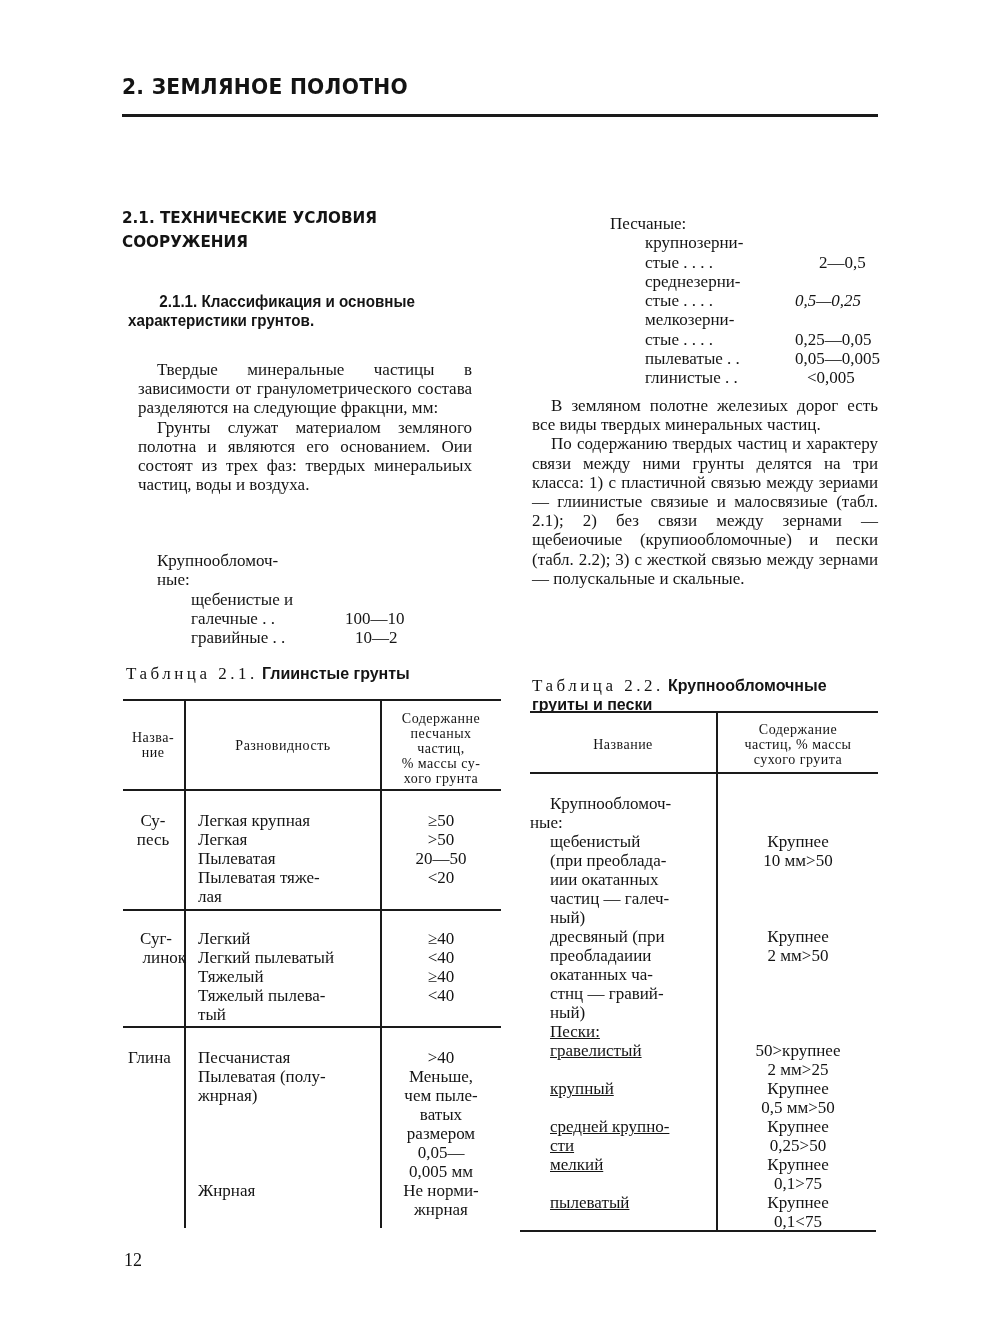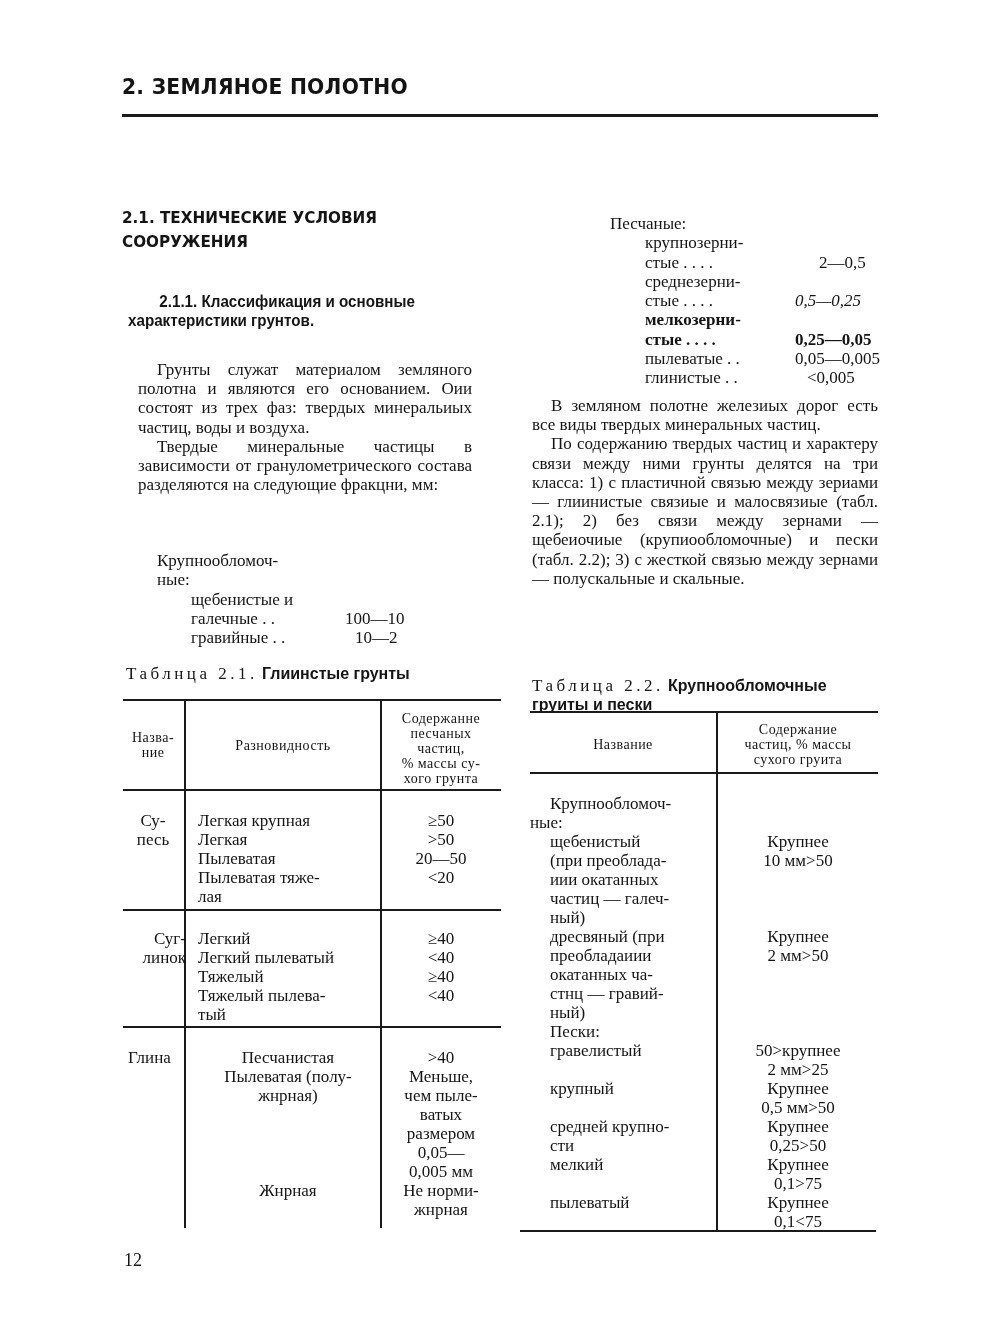--- a/index.html
+++ b/index.html
@@ -48,22 +48,22 @@
   <div>2.1. ТЕХНИЧЕСКИЕ УСЛОВИЯ</div>
   <div>СООРУЖЕНИЯ</div>
 </div>
 
 <div class="abs subsection">
   <div class="num"><span>2.1.1.</span> <span>Классификация и основные</span></div>
   <div>характеристики грунтов.</div>
 </div>
 
 <div class="abs para col-left-para" style="left:138px;top:360px;width:334px;">
+  <p>Твердые минеральные частицы в зависимости от гранулометрического состава разделяются на следующие фракцни, мм:</p>
   <p>Грунты служат материалом земляного полотна и являются его основанием. Оии состоят из трех фаз: твердых минеральиых частиц, воды и воздуха.</p>
-  <p>Твердые минеральные частицы в зависимости от гранулометрического состава разделяются на следующие фракцни, мм:</p>
 </div>
 
 <div class="abs frac-block" style="left:157px;top:551px;width:300px;height:100px;">
   <div>Крупнообломоч-</div>
   <div>ные:</div>
   <div style="padding-left:34px;">
     <div>щебенистые и</div>
     <div style="position:relative;"><span>галечные  .  .</span><span class="frac-val" style="left:154px;top:0;">100—10</span></div>
   </div>
   <div style="padding-left:34px;position:relative;"><span>гравийные .  .</span><span class="frac-val" style="left:198px;top:0;">10—2</span></div>
@@ -106,41 +106,41 @@
   <div>лая</div>
 </div>
 <div class="abs cell center" style="left:382px;top:811px;width:118px;">
   <div>≥50</div>
   <div>&gt;50</div>
   <div>20—50</div>
   <div>&lt;20</div>
 </div>
 
 <div class="abs cell" style="left:126px;top:929px;width:60px;text-align:right;">
-  <div style="font-family:Liberation Serif, serif;">Суг-</div>
+  <div style="text-align:center;font-family:Liberation Serif, serif;">Суг-</div>
   <div>линок</div>
 </div>
 <div class="abs cell" style="left:198px;top:929px;width:180px;">
   <div>Легкий</div>
   <div>Легкий пылеватый</div>
   <div>Тяжелый</div>
   <div>Тяжелый пылева-</div>
   <div>тый</div>
 </div>
 <div class="abs cell center" style="left:382px;top:929px;width:118px;">
   <div>≥40</div>
   <div>&lt;40</div>
   <div>≥40</div>
   <div>&lt;40</div>
 </div>
 
 <div class="abs cell" style="left:128px;top:1048px;width:56px;">
   <div>Глина</div>
 </div>
-<div class="abs cell" style="left:198px;top:1048px;width:180px;text-align:center;">
+<div class="abs cell" style="left:198px;top:1048px;width:180px;">
   <div>Песчанистая</div>
   <div>Пылеватая (полу-</div>
   <div>жнрная)</div>
   <div style="height:76px;"></div>
   <div>Жнрная</div>
 </div>
 <div class="abs cell center" style="left:382px;top:1048px;width:118px;">
   <div>&gt;40</div>
   <div>Меньше,</div>
   <div>чем пыле-</div>
@@ -155,21 +155,21 @@
 <div class="abs frac-block" style="left:562px;top:214px;width:320px;margin-left:48px;">
   <div>Песчаные:</div>
   <div style="padding-left:35px;">
     <div>крупнозерни-</div>
     <div style="position:relative;"><span>стые  .  .  .  .</span><span class="frac-val" style="left:174px;top:0;">2—0,5</span></div>
   </div>
   <div style="padding-left:35px;">
     <div>среднезерни-</div>
     <div style="position:relative;"><span>стые  .  .  .  .</span><span class="frac-val" style="left:150px;top:0;font-style:italic;">0,5—0,25</span></div>
   </div>
-  <div style="padding-left:35px;font-weight:bold;">
+  <div style="padding-left:35px;">
     <div>мелкозерни-</div>
     <div style="position:relative;"><span>стые .  .  .  .</span><span class="frac-val" style="left:150px;top:0;">0,25—0,05</span></div>
   </div>
   <div style="padding-left:35px;position:relative;"><span>пылеватые  .  .</span><span class="frac-val" style="left:185px;top:0;">0,05—0,005</span></div>
   <div style="padding-left:35px;position:relative;"><span>глинистые  .  .</span><span class="frac-val" style="left:197px;top:0;">&lt;0,005</span></div>
 </div>
 
 <div class="abs para" style="left:532px;top:396px;width:346px;">
   <p>В земляном полотне железиых дорог есть все виды твердых минеральных частиц.</p>
   <p>По содержанию твердых частиц и характеру связи между ними грунты делятся на три класса: 1) с пластичной связью между зериами — глиинистые связиые и малосвязиые (табл. 2.1); 2) без связи между зернами — щебеиочиые (крупиообломочные) и пески (табл. 2.2); 3) с жесткой связью между зернами — полускальные и скальные.</p>
@@ -204,21 +204,21 @@
     <div>частиц — галеч-</div>
     <div>ный)</div>
   </div>
   <div style="padding-left:20px;">
     <div>дресвяный (при</div>
     <div>преобладаиии</div>
     <div>окатанных ча-</div>
     <div>стнц — гравий-</div>
     <div>ный)</div>
   </div>
-  <div style="padding-left:20px;">
+  <div style="padding-left:20px;text-decoration:underline;">
     <div>Пески:</div>
     <div>гравелистый</div>
     <div style="height:19px;"></div>
     <div>крупный</div>
     <div style="height:19px;"></div>
     <div>средней крупно-</div>
     <div>сти</div>
     <div>мелкий</div>
     <div style="height:19px;"></div>
     <div>пылеватый</div>

